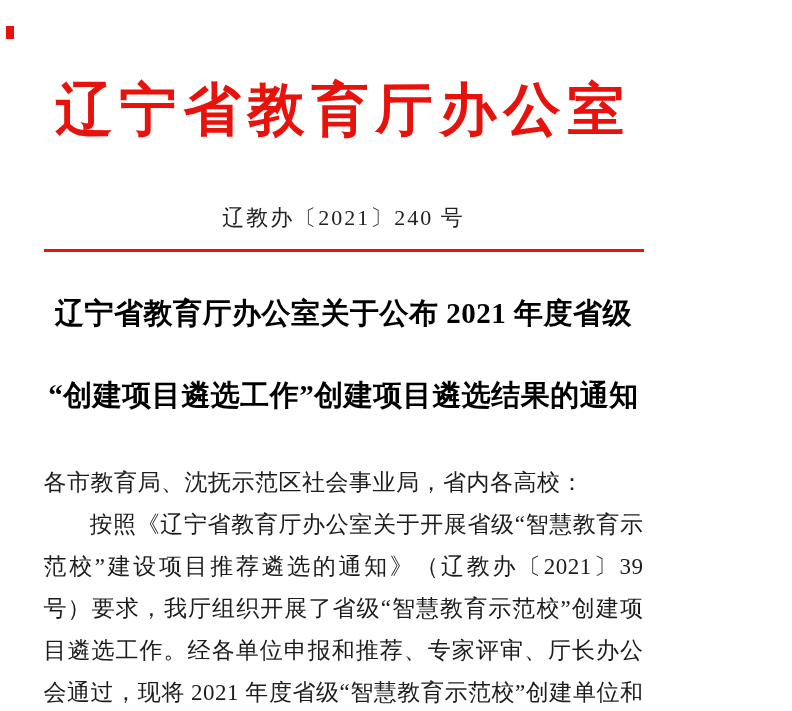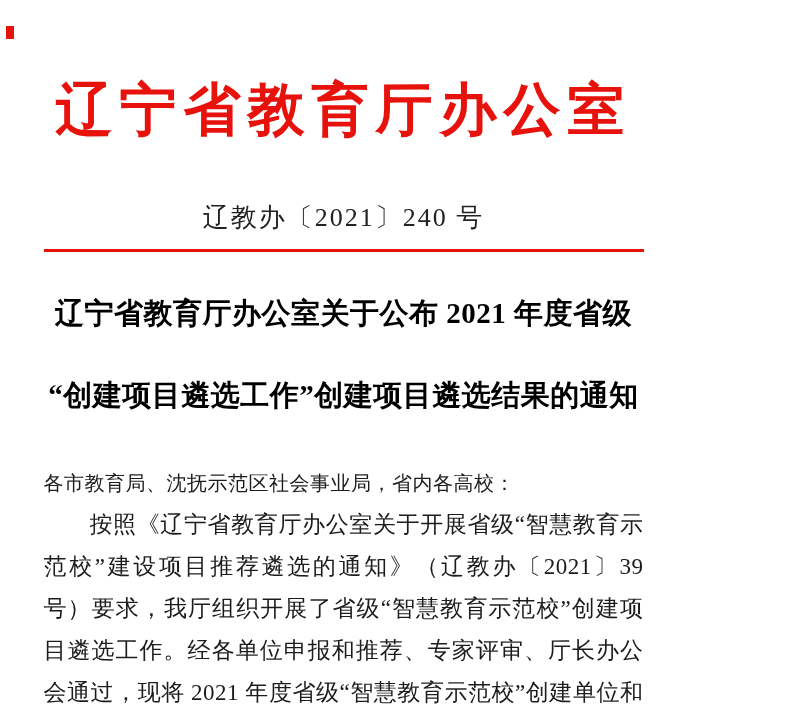--- a/index.html
+++ b/index.html
@@ -36,21 +36,21 @@
     font-size:57px;
     font-weight:bold;
     letter-spacing:7px;
     line-height:1.12;
     white-space:nowrap;
   }
   .doc-number{
     margin-top:62px;
     text-align:center;
     color:#222;
-    font-size:26px;
+    font-size:22px;
     line-height:28px;
     letter-spacing:2px;
   }
   .red-divider{
     margin-top:17px;
     height:3px;
     background:var(--accent-red);
   }
   .notice-title{
     margin-top:38px;
@@ -58,21 +58,21 @@
     color:#000;
     font-size:29px;
     font-weight:bold;
     line-height:42px;
     letter-spacing:0.5px;
   }
   .notice-title .title-line{display:block;margin-top:40px;}
   .salutation{
     margin-top:46px;
     color:var(--body-ink);
-    font-size:20px;
+    font-size:23px;
     line-height:42px;
     letter-spacing:0.5px;
   }
   .body-paragraph{
     color:var(--body-ink);
     font-size:23px;
     line-height:42px;
     letter-spacing:0.5px;
     text-align:justify;
     text-indent:46px;

